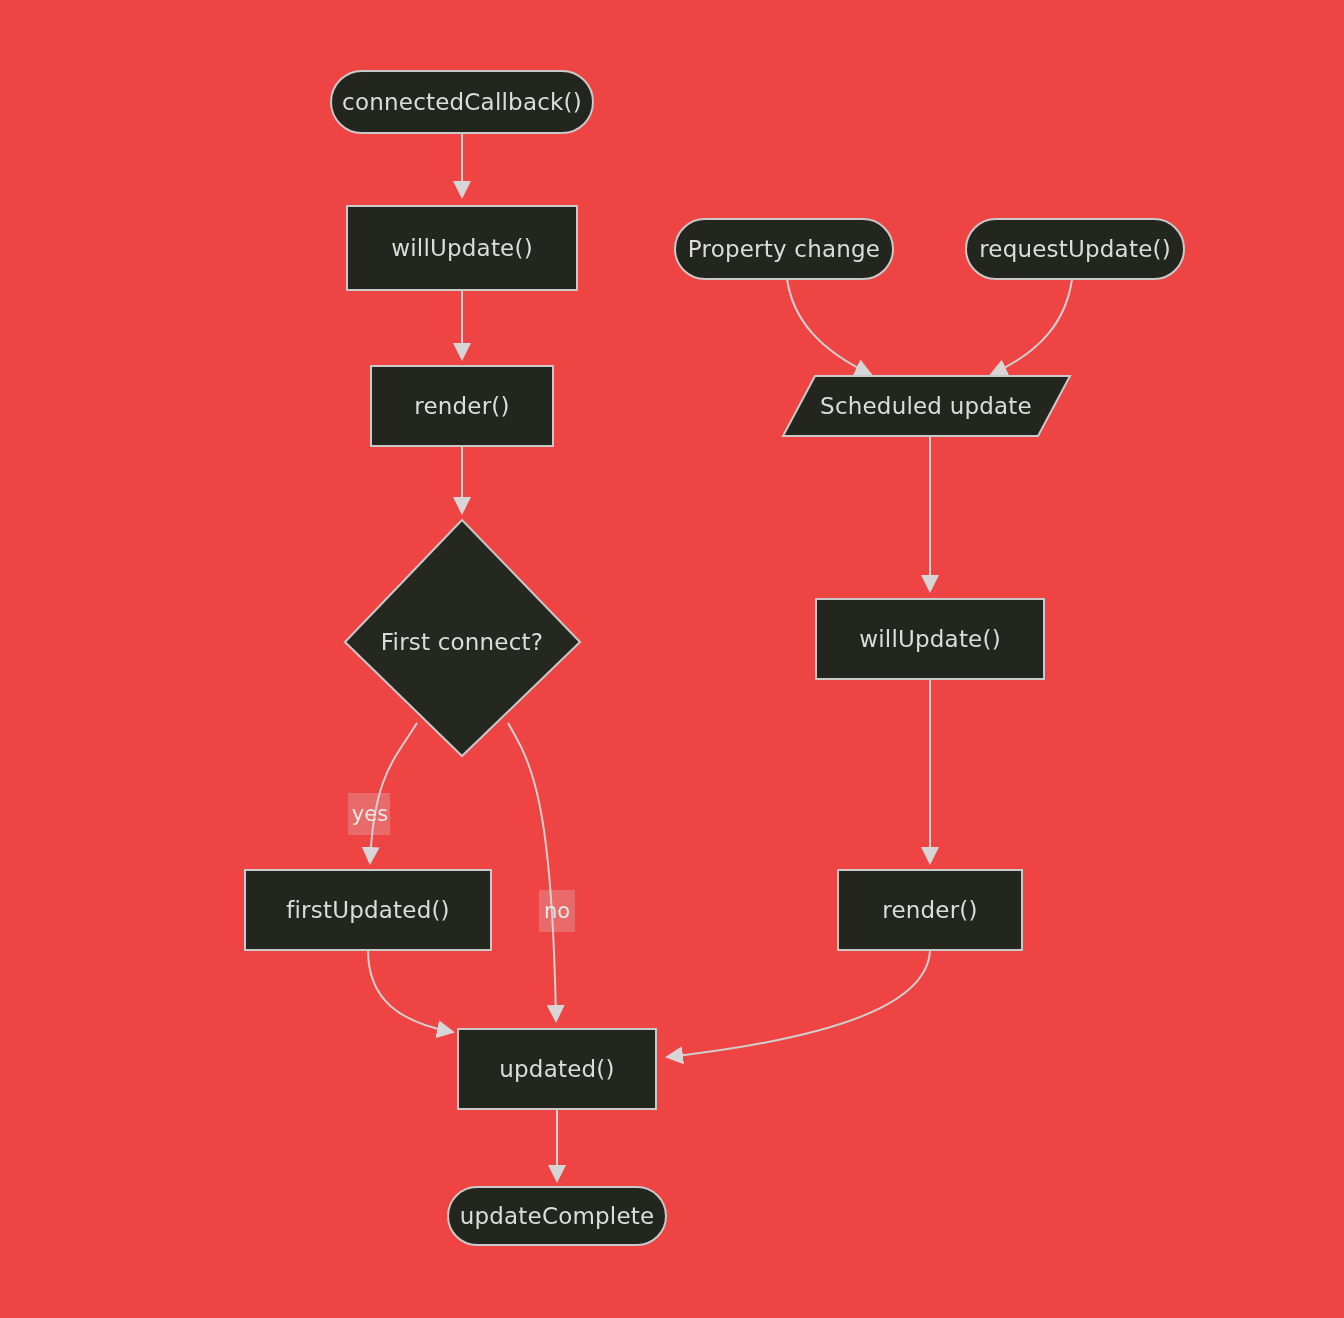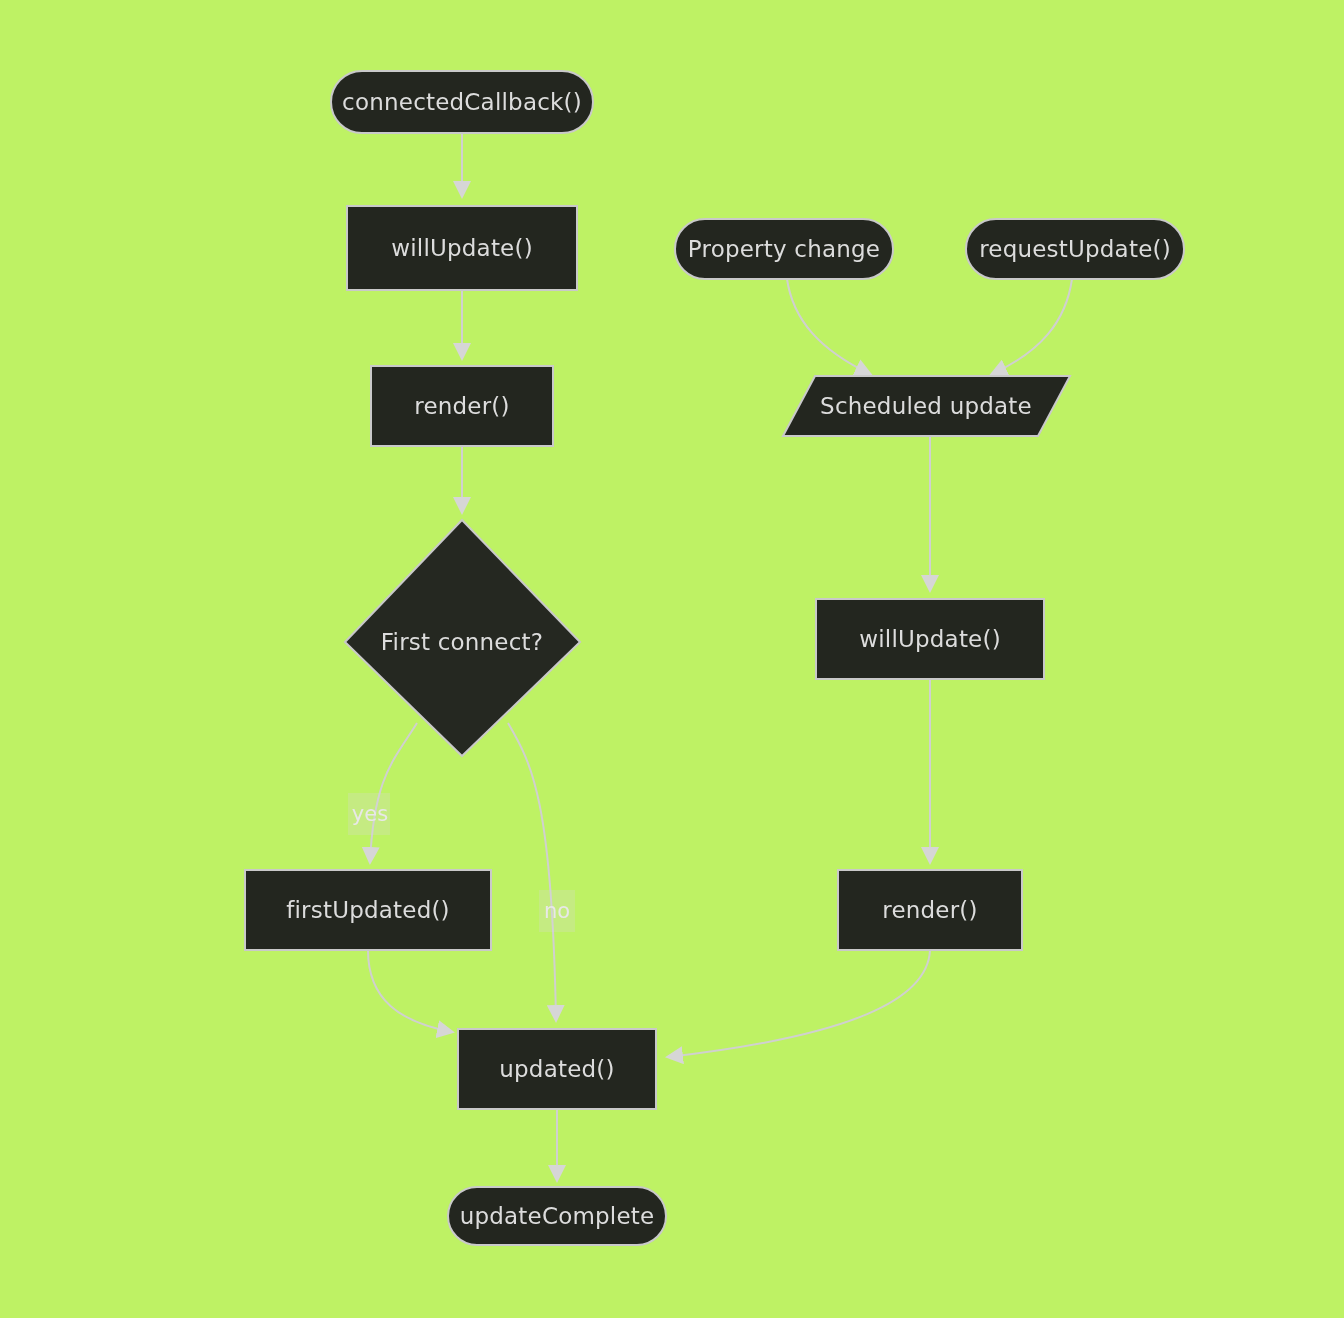--- a/index.html
+++ b/index.html
@@ -10,21 +10,21 @@
   body {
     width: 1344px;
     height: 1318px;
     overflow: hidden;
     font-family: "DejaVu Sans", sans-serif;
   }
   #diagram-root {
     position: relative;
     width: 1344px;
     height: 1318px;
-    background: #bef264;
+    background: #ef4444;
   }
   svg#flowchart {
     position: absolute;
     top: 0;
     left: 0;
     width: 1344px;
     height: 1318px;
     display: block;
   }
   .node-shape {

